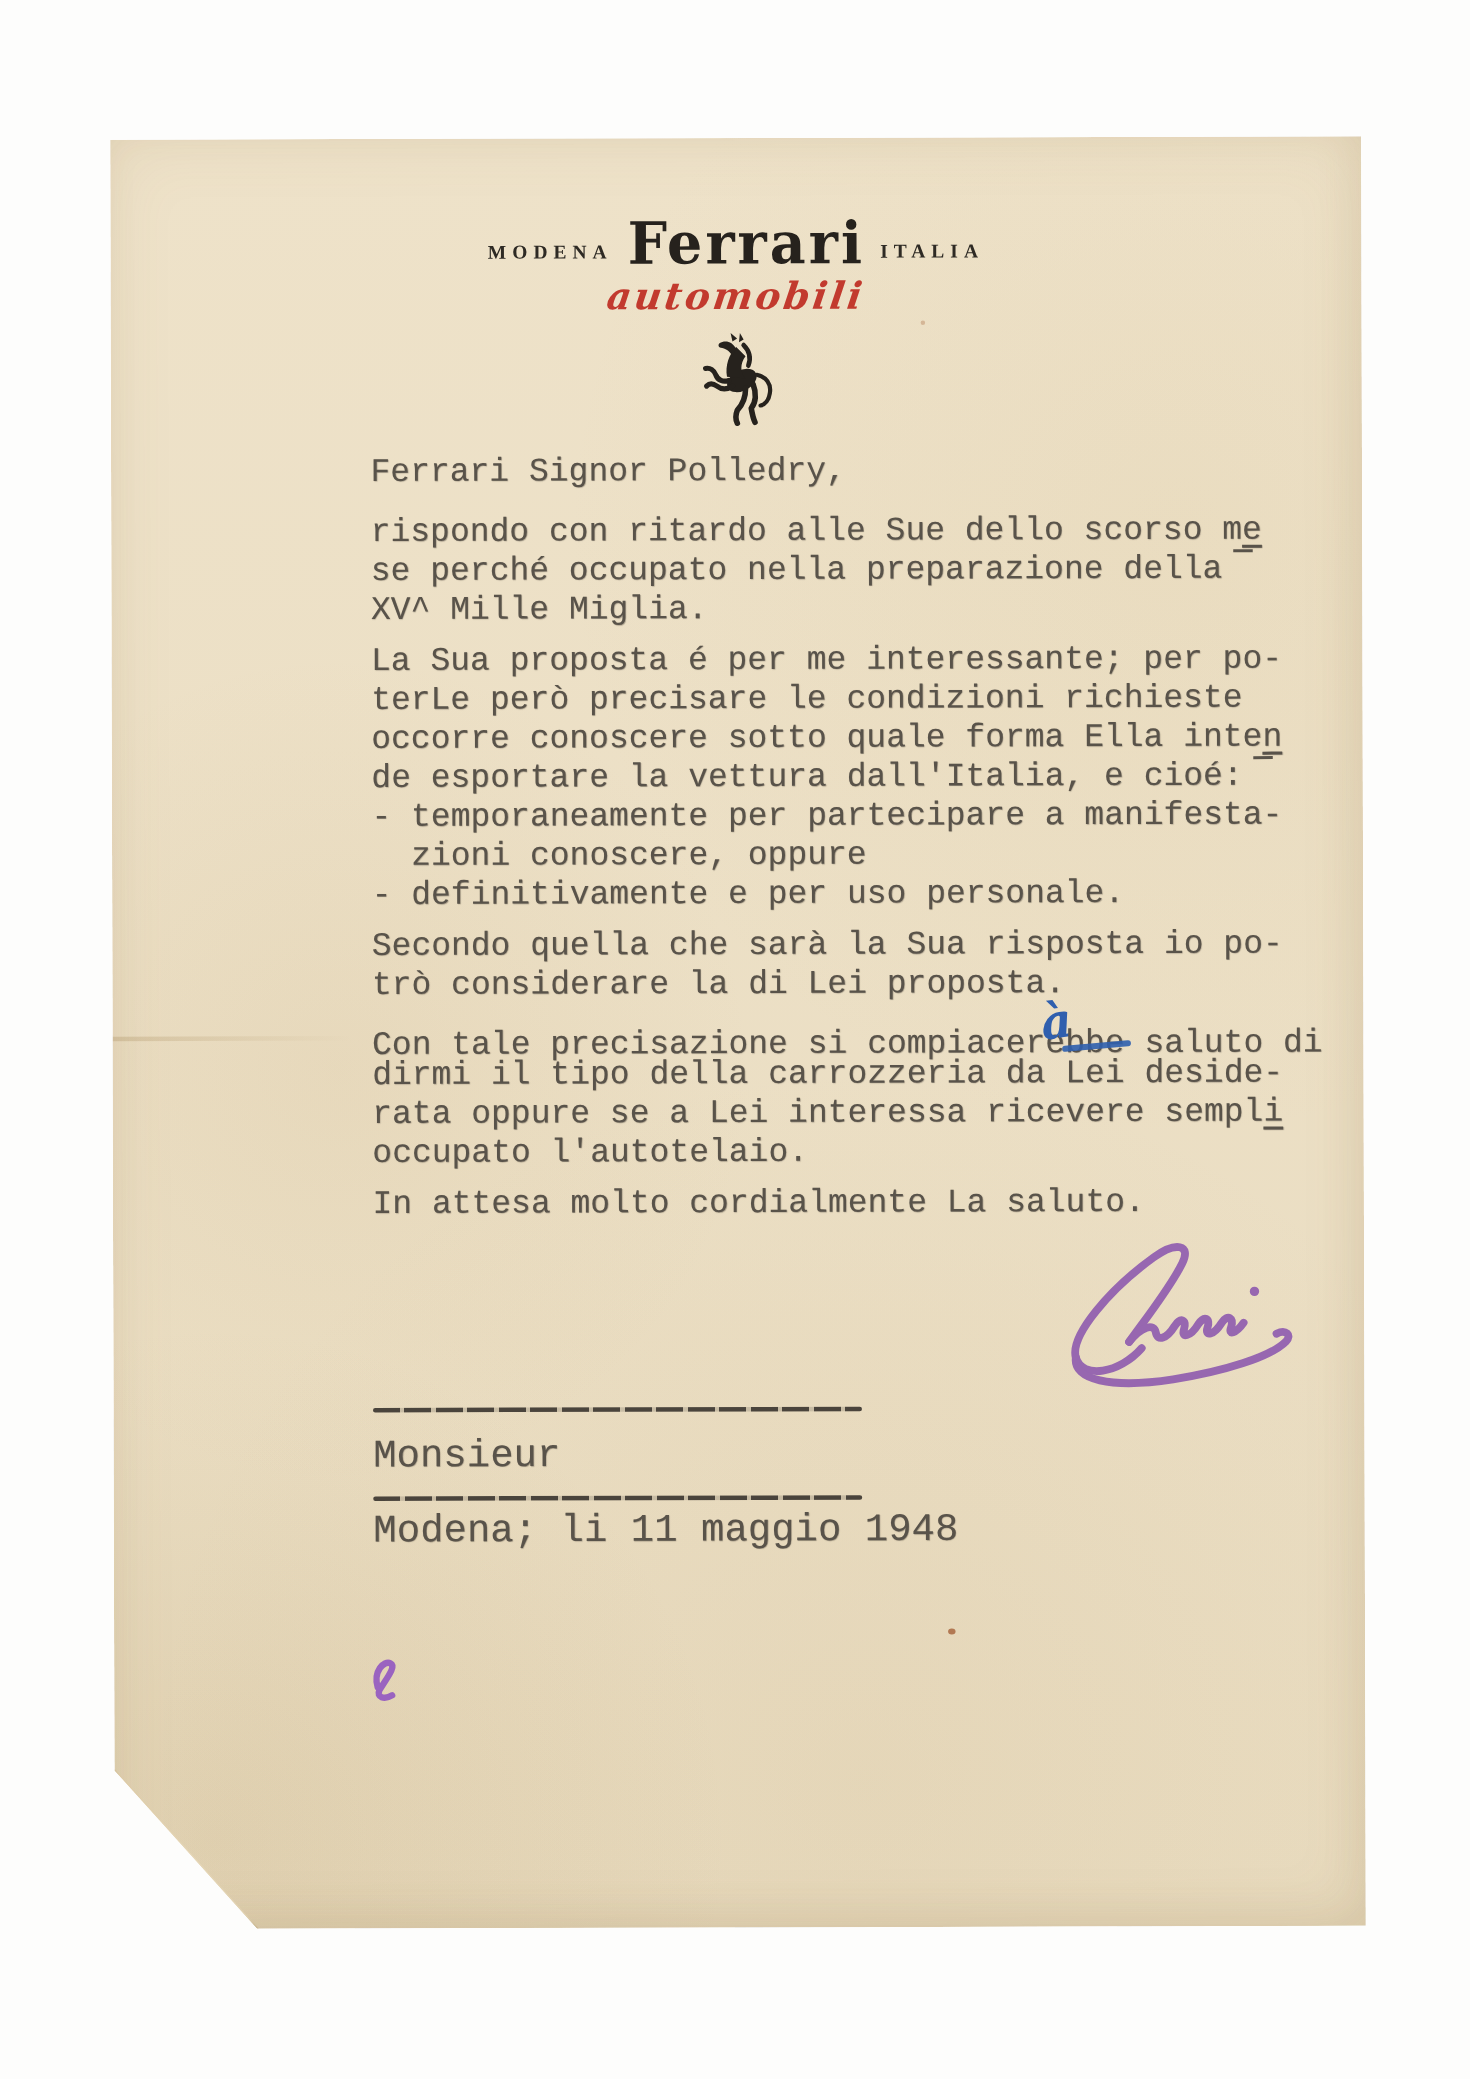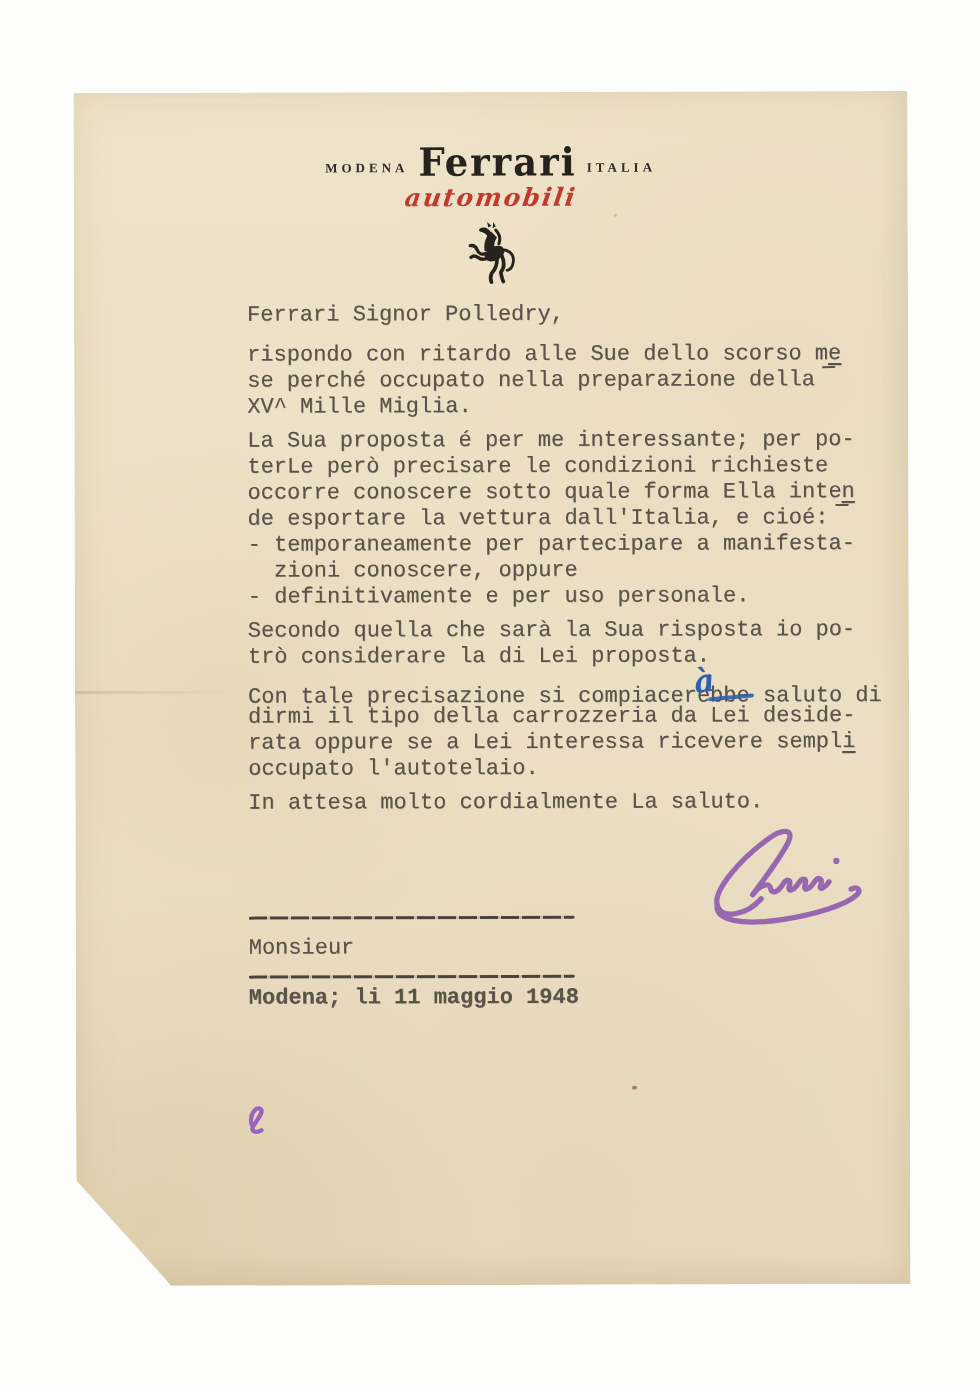--- a/index.html
+++ b/index.html
@@ -71,33 +71,33 @@
     content:'';position:absolute;left:-2px;right:-4px;top:12px;height:3.5px;
     background:#2f5fae;transform:rotate(-5deg);border-radius:2px;opacity:.9;
   }
   .seg-ins{
     display:inline-block;width:0;overflow:visible;color:#2f5fae;font-weight:bold;
     font-size:32px;font-style:italic;font-family:"DejaVu Serif","Liberation Serif",serif;
     transform:translate(-16px,-8px) rotate(-8deg);text-shadow:none;
   }
 
   
-  .address-block{position:absolute;left:173px;top:824px;color:#59534a;font-size:22px;
+  .address-block{position:absolute;left:173px;top:846px;color:#59534a;font-size:26px;
     text-shadow:0.4px 0.4px 0.6px rgba(86,78,66,.45);}
   .divider{
     width:326px;height:3px;
     background:repeating-linear-gradient(90deg,#4a443c 0 18px,rgba(74,68,60,.2) 18px 21px);
     border-radius:2px;
   }
   .addr-line{white-space:pre;line-height:26px;}
   .salutation{margin-top:16px;}
   .addr-name{margin-top:18px;}
   .addr-city{margin-top:10px;}
   .divider.second{margin-top:14px;}
-  .dateline{margin-top:7px;font-weight:bold;}
+  .dateline{margin-top:7px;}
 
   .signature{position:absolute;left:618px;top:728px;}
   .purple-mark{position:absolute;left:170px;top:1012px;}
 </style>
 </head>
 <body>
 
 <div class="paper">
 
   <div class="letterhead">

